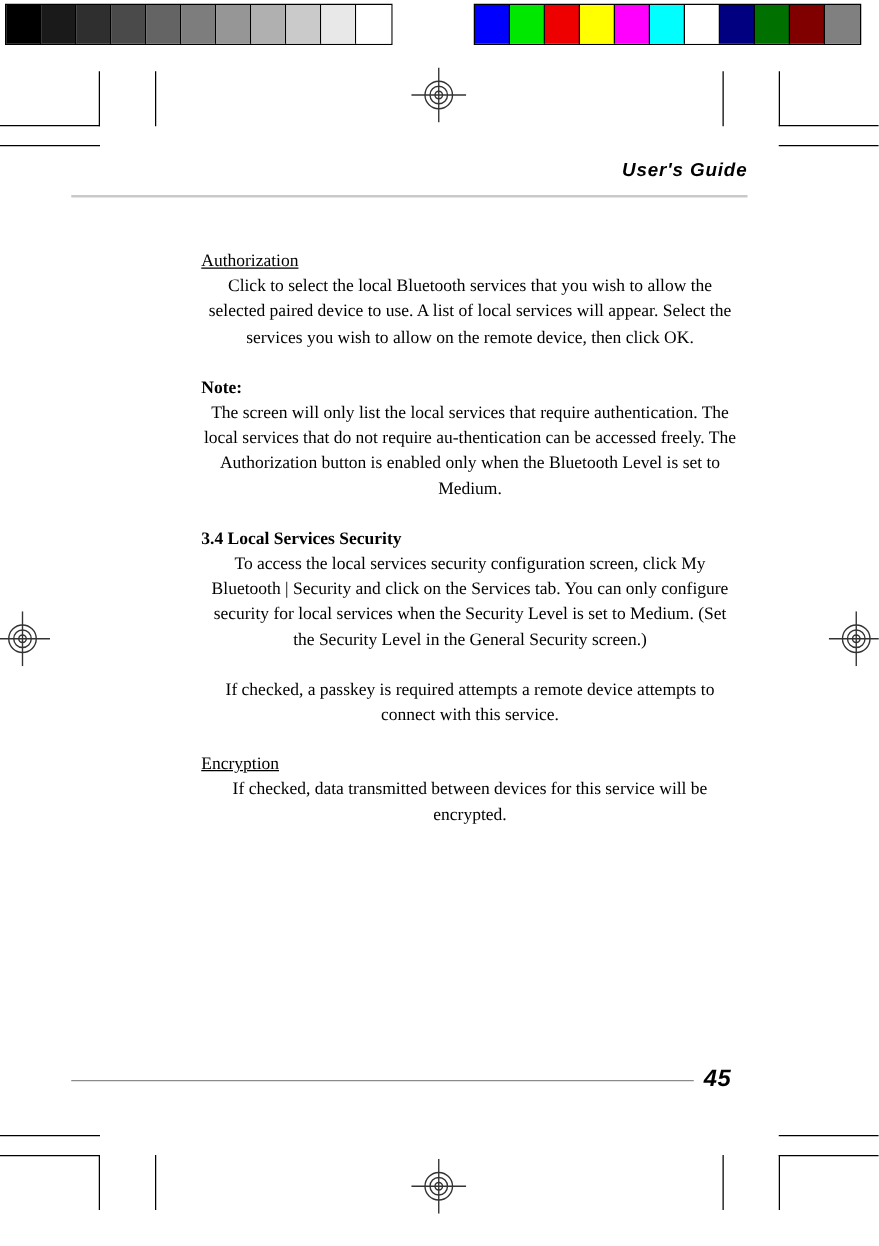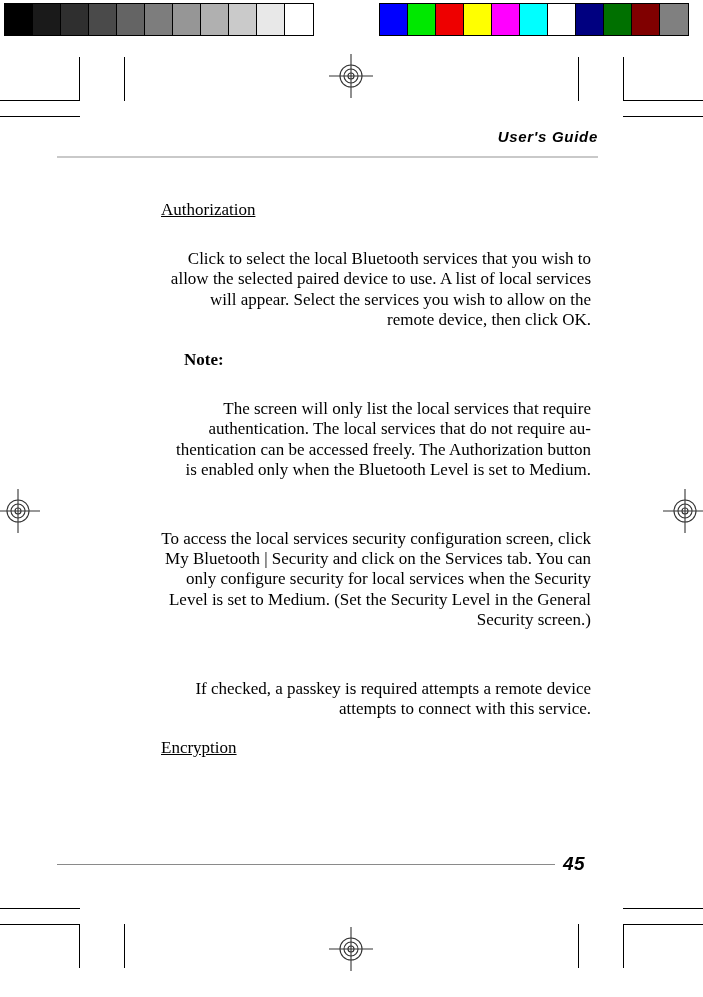--- a/index.html
+++ b/index.html
@@ -98,35 +98,35 @@
     font-size: 19px;
     font-family: "Liberation Sans", "DejaVu Sans", sans-serif;
     letter-spacing: 0.5px;
   }
 
   .body-col {
     position: absolute;
     left: 161px;
     top: 200px;
     width: 430px;
-    font-size: 17px;
+    font-size: 14px;
     line-height: 20.2px;
   }
 
   .para {
     margin: 0;
     text-align: justify;
     text-justify: inter-word;
   }
-  .para.last-left { text-align: right; margin-top: 29px; }
+  .para.last-left { text-align: center; }
   .spacer { height: 20px; }
   .spacer-sm { height: 19px; }
 
   .heading-u { text-decoration: underline; }
-  .heading-b { font-weight: bold; margin-left: 23px; }
+  .heading-b { font-weight: bold; }
 
   
   .app-footer {
     position: absolute;
     left: 0;
     top: 982px;
     width: 703px;
     height: 15px;
     font-family: "Liberation Sans", "DejaVu Sans", sans-serif;
     font-size: 11px;
@@ -237,30 +237,32 @@
     <p class="para heading-u">Authorization</p>
     <p class="para last-left">Click to select the local Bluetooth services that you wish to allow the selected  paired device to use. A list of local services will appear. Select the services you wish to allow on the remote device, then click OK.</p>
 
     <div class="spacer"></div>
 
     <p class="para heading-b">Note:</p>
     <p class="para last-left">The screen will only list the local services that require authentication. The local services that do not require au-thentication can be accessed freely. The Authorization button is enabled only when the Bluetooth Level is set to Medium.</p>
 
     <div class="spacer"></div>
 
+    <p class="para heading-b">3.4 Local Services Security</p>
     <p class="para last-left">To access the local services security configuration screen, click My Bluetooth | Security and click on the Services tab. You can only configure security for local services when the Security Level is set to Medium. (Set the Security Level in the General Security screen.)</p>
 
     <div class="spacer"></div>
 
 
     <p class="para last-left">If checked, a passkey is required attempts a remote device attempts to connect with this service.</p>
 
     <div class="spacer-sm"></div>
 
     <p class="para heading-u">Encryption</p>
+    <p class="para last-left">If checked, data transmitted between devices for this service will be encrypted.</p>
 
     <div class="spacer-sm"></div>
 
 
   </div>
 
   <div class="footer-rule"></div>
   <div class="page-number">45</div>
 
 </div>

